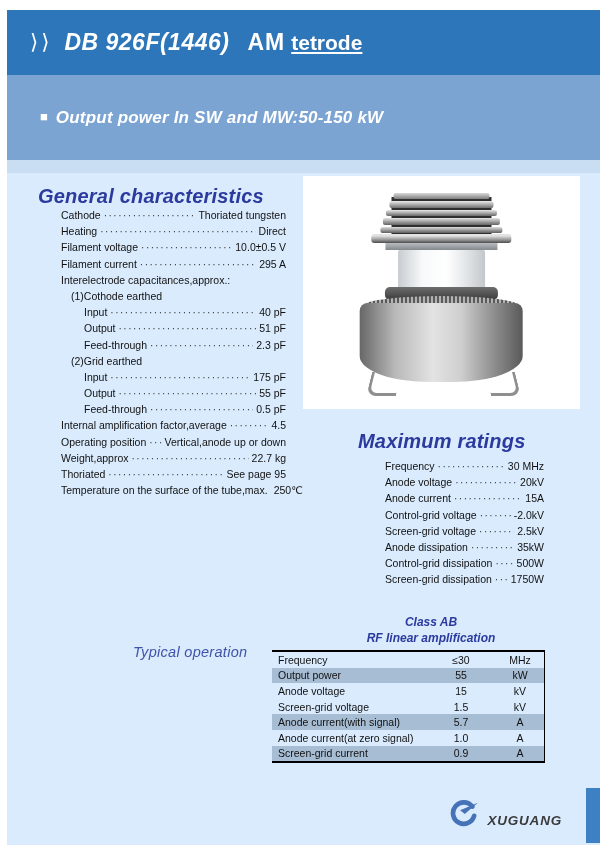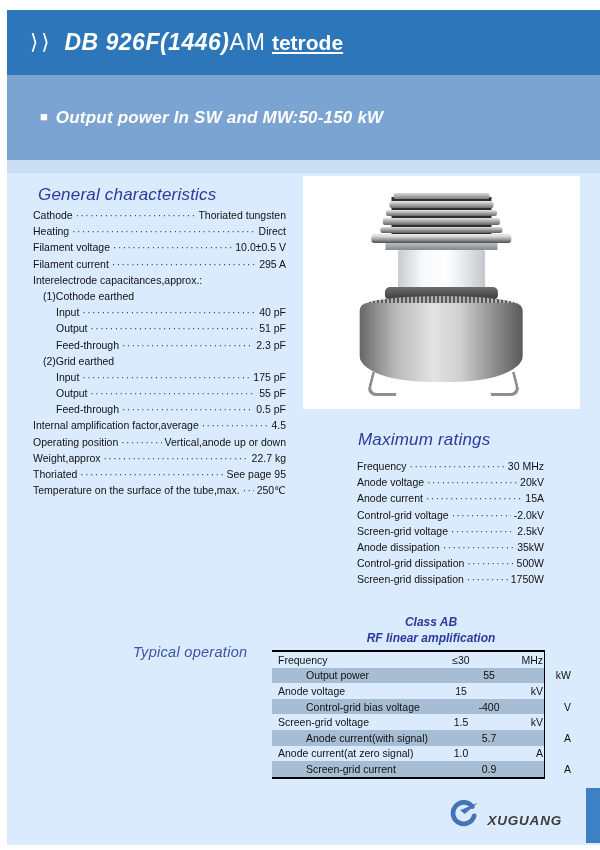--- a/index.html
+++ b/index.html
@@ -18,39 +18,39 @@
   html,body{background:#ffffff;}
   body{font-family:"Liberation Sans","DejaVu Sans",sans-serif;}
   .canvas{position:relative;width:600px;height:850px;background:#ffffff;overflow:hidden;}
   .sheet{position:absolute;left:7px;top:10px;right:0;height:835px;background:var(--page);}
 
   
   .band-dark{position:absolute;left:7px;top:10px;right:0;height:65px;background:var(--dark-band);
     display:flex;align-items:center;padding-left:23px;color:#fff;}
   .chevrons{font-size:21px;font-weight:300;letter-spacing:3px;margin-right:12px;transform:translateY(-1px);}
   .t-model{font-style:italic;font-weight:bold;font-size:23px;letter-spacing:0.5px;}
-  .t-am{font-weight:400;font-size:23px;margin-left:0;letter-spacing:1px;}
+  .t-am{font-weight:700;font-size:23px;margin-left:18px;letter-spacing:1px;}
   .t-type{font-weight:bold;font-size:21px;margin-left:6px;text-decoration:underline;}
   .band-mid{position:absolute;left:7px;top:75px;right:0;height:85px;background:var(--mid-band);
     display:flex;align-items:center;padding-left:33px;color:#fff;}
   .bullet{font-size:13px;margin-right:8px;transform:translateY(-1px);}
   .subtitle{font-size:17px;font-weight:bold;font-style:italic;letter-spacing:0.2px;}
   .band-strip{position:absolute;left:7px;top:160px;right:0;height:13px;background:var(--strip);}
 
   
-  .sec-h{position:absolute;font-size:17px;font-weight:normal;font-style:italic;color:var(--heading);letter-spacing:0.2px;}
+  .sec-h{position:absolute;font-size:20px;font-weight:bold;font-style:italic;color:var(--heading);letter-spacing:0.2px;}
   #gc-heading{left:38px;top:185px;}
   #mr-heading{left:358px;top:430px;}
 
   
   .speclist{position:absolute;list-style:none;font-size:10.5px;color:var(--text);}
   #gc-list{left:33px;top:207px;width:253px;}
   #mr-list{left:357px;top:458px;width:187px;}
   .crow{display:flex;align-items:baseline;height:16.2px;line-height:16.2px;white-space:nowrap;}
-  .crow .lbl{flex:0 0 auto;}
+  .crow .lbl{flex:0 0 auto;margin-left:28px;}
   .crow .leader{flex:1 1 auto;overflow:hidden;margin:0 3px;color:#333;}
   .crow .leader::after{content:"··········································································································";letter-spacing:1.5px;font-size:10px;}
   .crow .val{flex:0 0 auto;}
   .crow.ind1{padding-left:10px;}
   .crow.ind2{padding-left:23px;}
 
   
   .photo{position:absolute;left:303px;top:176px;width:277px;height:233px;background:#ffffff;}
   .tube{position:absolute;left:0;top:0;width:100%;height:100%;}
   .tube div{position:absolute;}
@@ -69,24 +69,24 @@
   .anode{top:127px;width:163px;height:79px;background:linear-gradient(90deg,#676767,#b9b9b9 22%,#e3e3e3 45%,#cfcfcf 62%,#8f8f8f 82%,#5a5a5a);border-radius:8px 8px 70px 70px / 8px 8px 26px 26px;}
   .leg-l{top:196px;left:66px;width:30px;height:24px;border-left:3px solid #8f8f8f;border-bottom:3px solid #8f8f8f;border-radius:0 0 0 10px;transform:skewX(-14deg);}
   .leg-r{top:196px;right:62px;width:30px;height:24px;border-right:3px solid #8f8f8f;border-bottom:3px solid #8f8f8f;border-radius:0 0 10px 0;transform:skewX(14deg);}
 
   
   #typ-label{position:absolute;left:133px;top:644px;font-size:14.5px;font-style:italic;color:var(--typlabel);letter-spacing:0.3px;}
   #class-head{position:absolute;left:272px;top:614px;width:318px;text-align:center;
     font-size:12px;font-weight:bold;font-style:italic;color:var(--heading);line-height:16px;}
   .typtable{position:absolute;left:272px;top:650px;width:273px;border-top:2.5px solid #000;border-bottom:2.5px solid #000;border-right:1.5px solid #000;}
   .trow{display:flex;align-items:center;height:15.6px;font-size:10.5px;color:var(--text);}
-  .trow.shaded{background:var(--shade);padding-left:28px;}
+  .trow.shaded{background:var(--shade);}
   .trow .c-param{flex:0 0 153px;padding-left:6px;white-space:nowrap;}
   .trow .c-val{flex:0 0 72px;text-align:center;}
-  .trow .c-unit{flex:0 0 46px;text-align:right;}
+  .trow .c-unit{flex:0 0 46px;text-align:center;}
 
   
   .brand{position:absolute;top:800px;right:38px;display:flex;align-items:flex-end;}
   .brand-name{font-size:13.5px;font-weight:bold;font-style:italic;color:#3a3a3a;letter-spacing:0.8px;margin-left:8px;}
   .accent-bar{position:absolute;left:586px;top:788px;width:14px;height:55px;background:var(--bar);}
   .bottom-margin{position:absolute;left:0;top:845px;width:600px;height:5px;background:#fff;}
 </style>
 </head>
 <body>
 
@@ -305,25 +305,20 @@
     <span class="c-val">55</span>
     <span class="c-unit">kW</span>
   </div>
 
   <div class="trow">
     <span class="c-param">Anode voltage</span>
     <span class="c-val">15</span>
     <span class="c-unit">kV</span>
   </div>
 
-  <div class="trow shaded">
-    <span class="c-param">Control-grid bias voltage</span>
-    <span class="c-val">-400</span>
-    <span class="c-unit">V</span>
-  </div>
 
   <div class="trow">
     <span class="c-param">Screen-grid voltage</span>
     <span class="c-val">1.5</span>
     <span class="c-unit">kV</span>
   </div>
 
   <div class="trow shaded">
     <span class="c-param">Anode current(with signal)</span>
     <span class="c-val">5.7</span>

